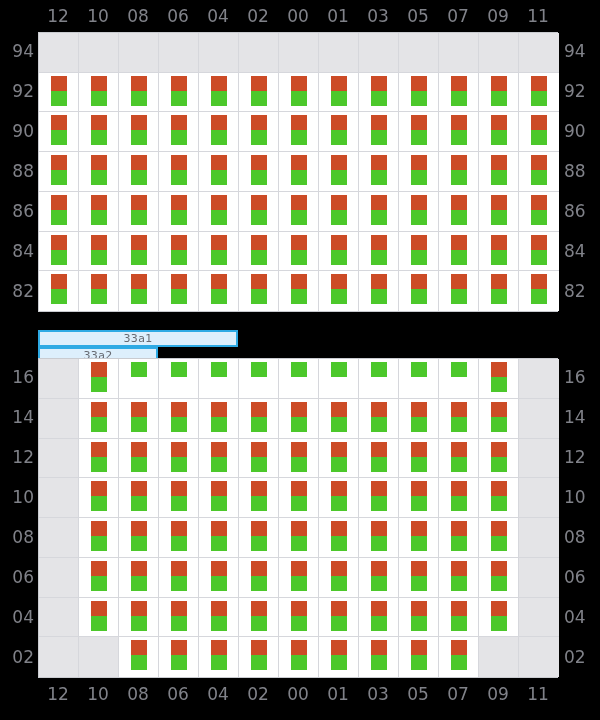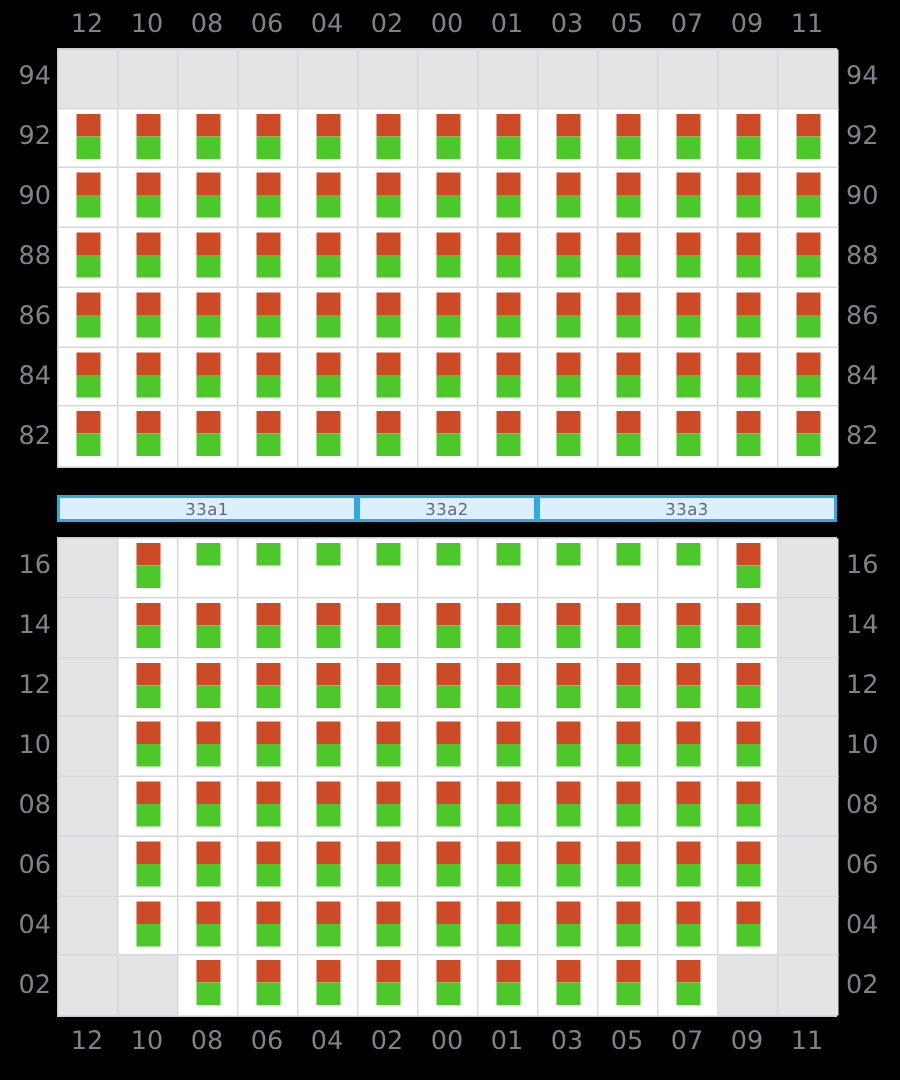--- a/index.html
+++ b/index.html
@@ -85,21 +85,21 @@
     height: 15px;
     display: block;
   }
   .mark.red    { background: #cc4b26; }
   .mark.green  { background: #4cc82b; }
 
   
   .band {
     position: absolute;
     display: flex;
-    flex-direction: row;
+    flex-direction: column;
     box-sizing: border-box;
   }
   .band-seg {
     box-sizing: border-box;
     background: #ddeffc;
     border: 2px solid #2eaae4;
     color: #666a72;
     font-size: 11px;
     font-family: "DejaVu Sans", "Liberation Sans", sans-serif;
     display: flex;

